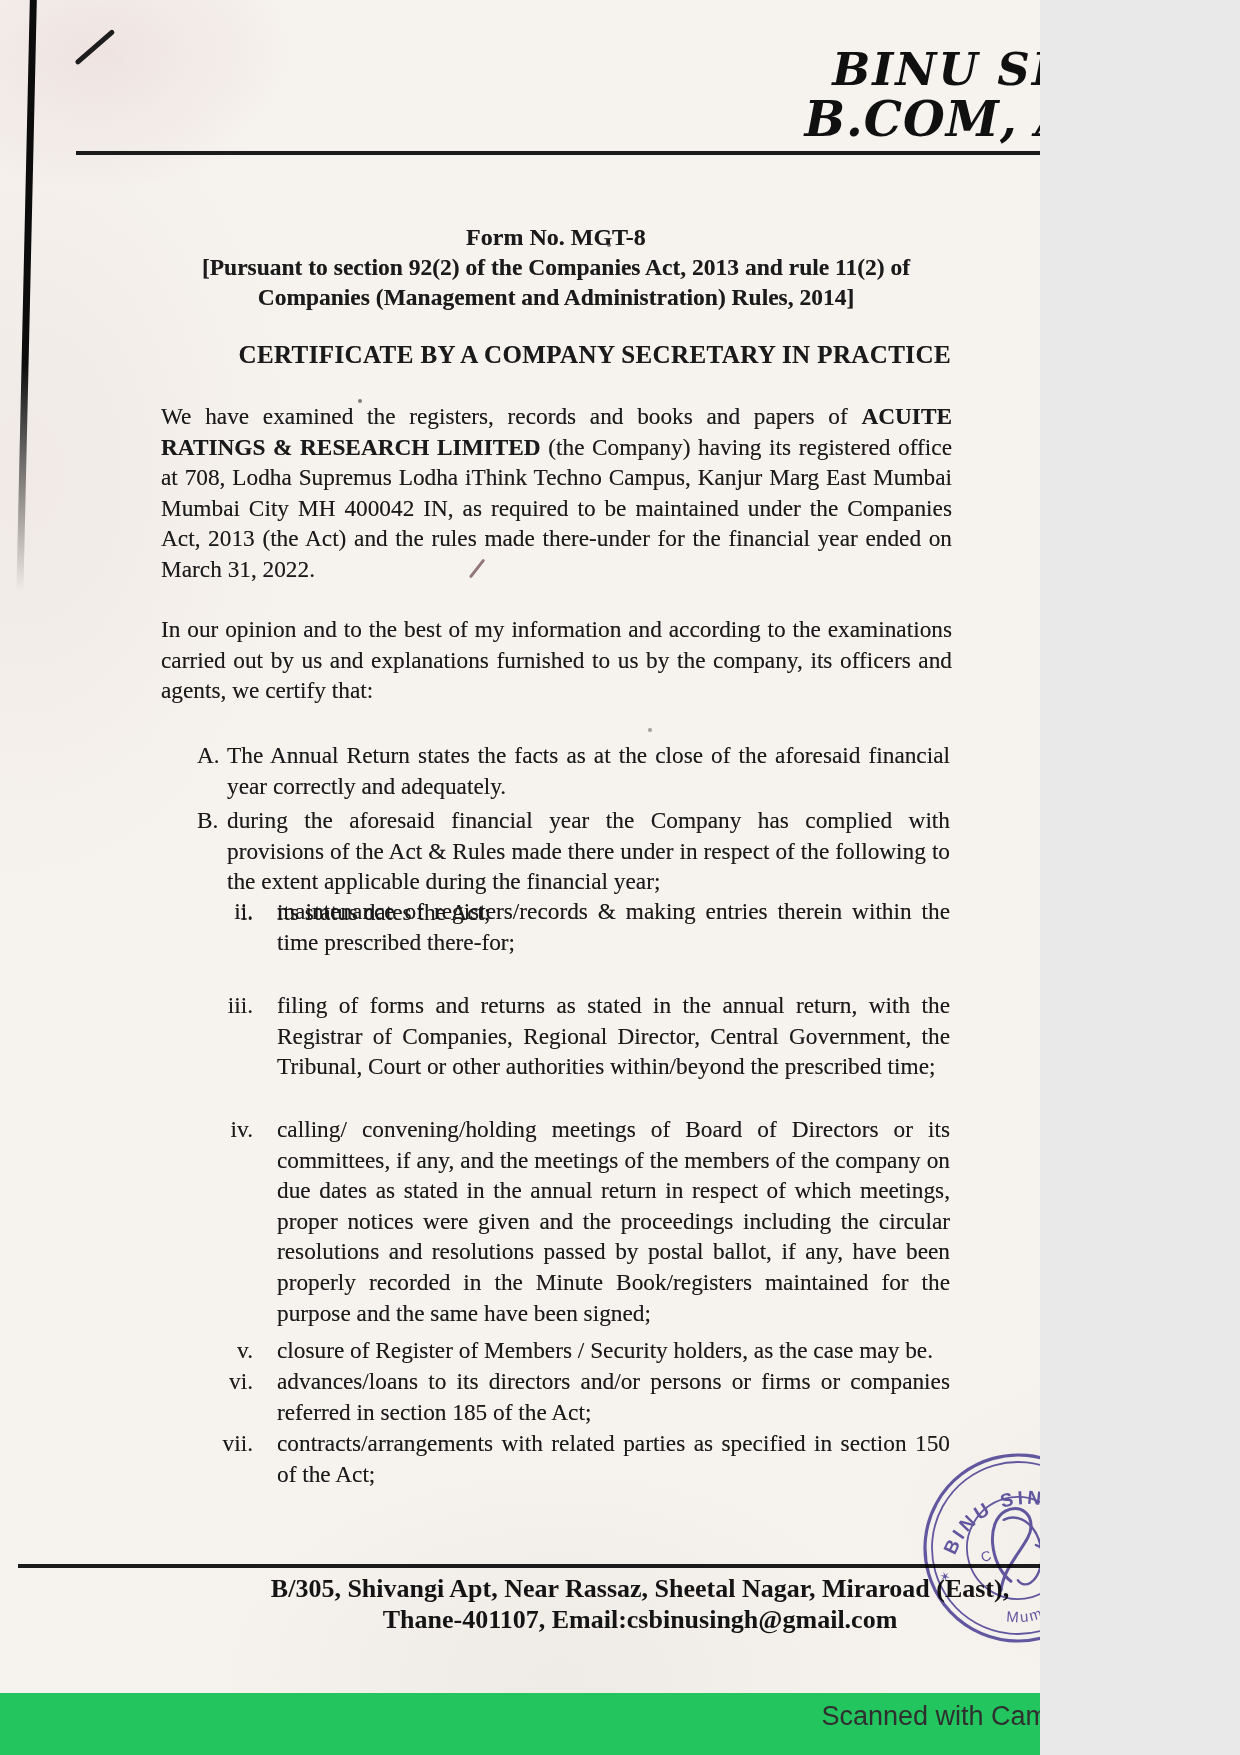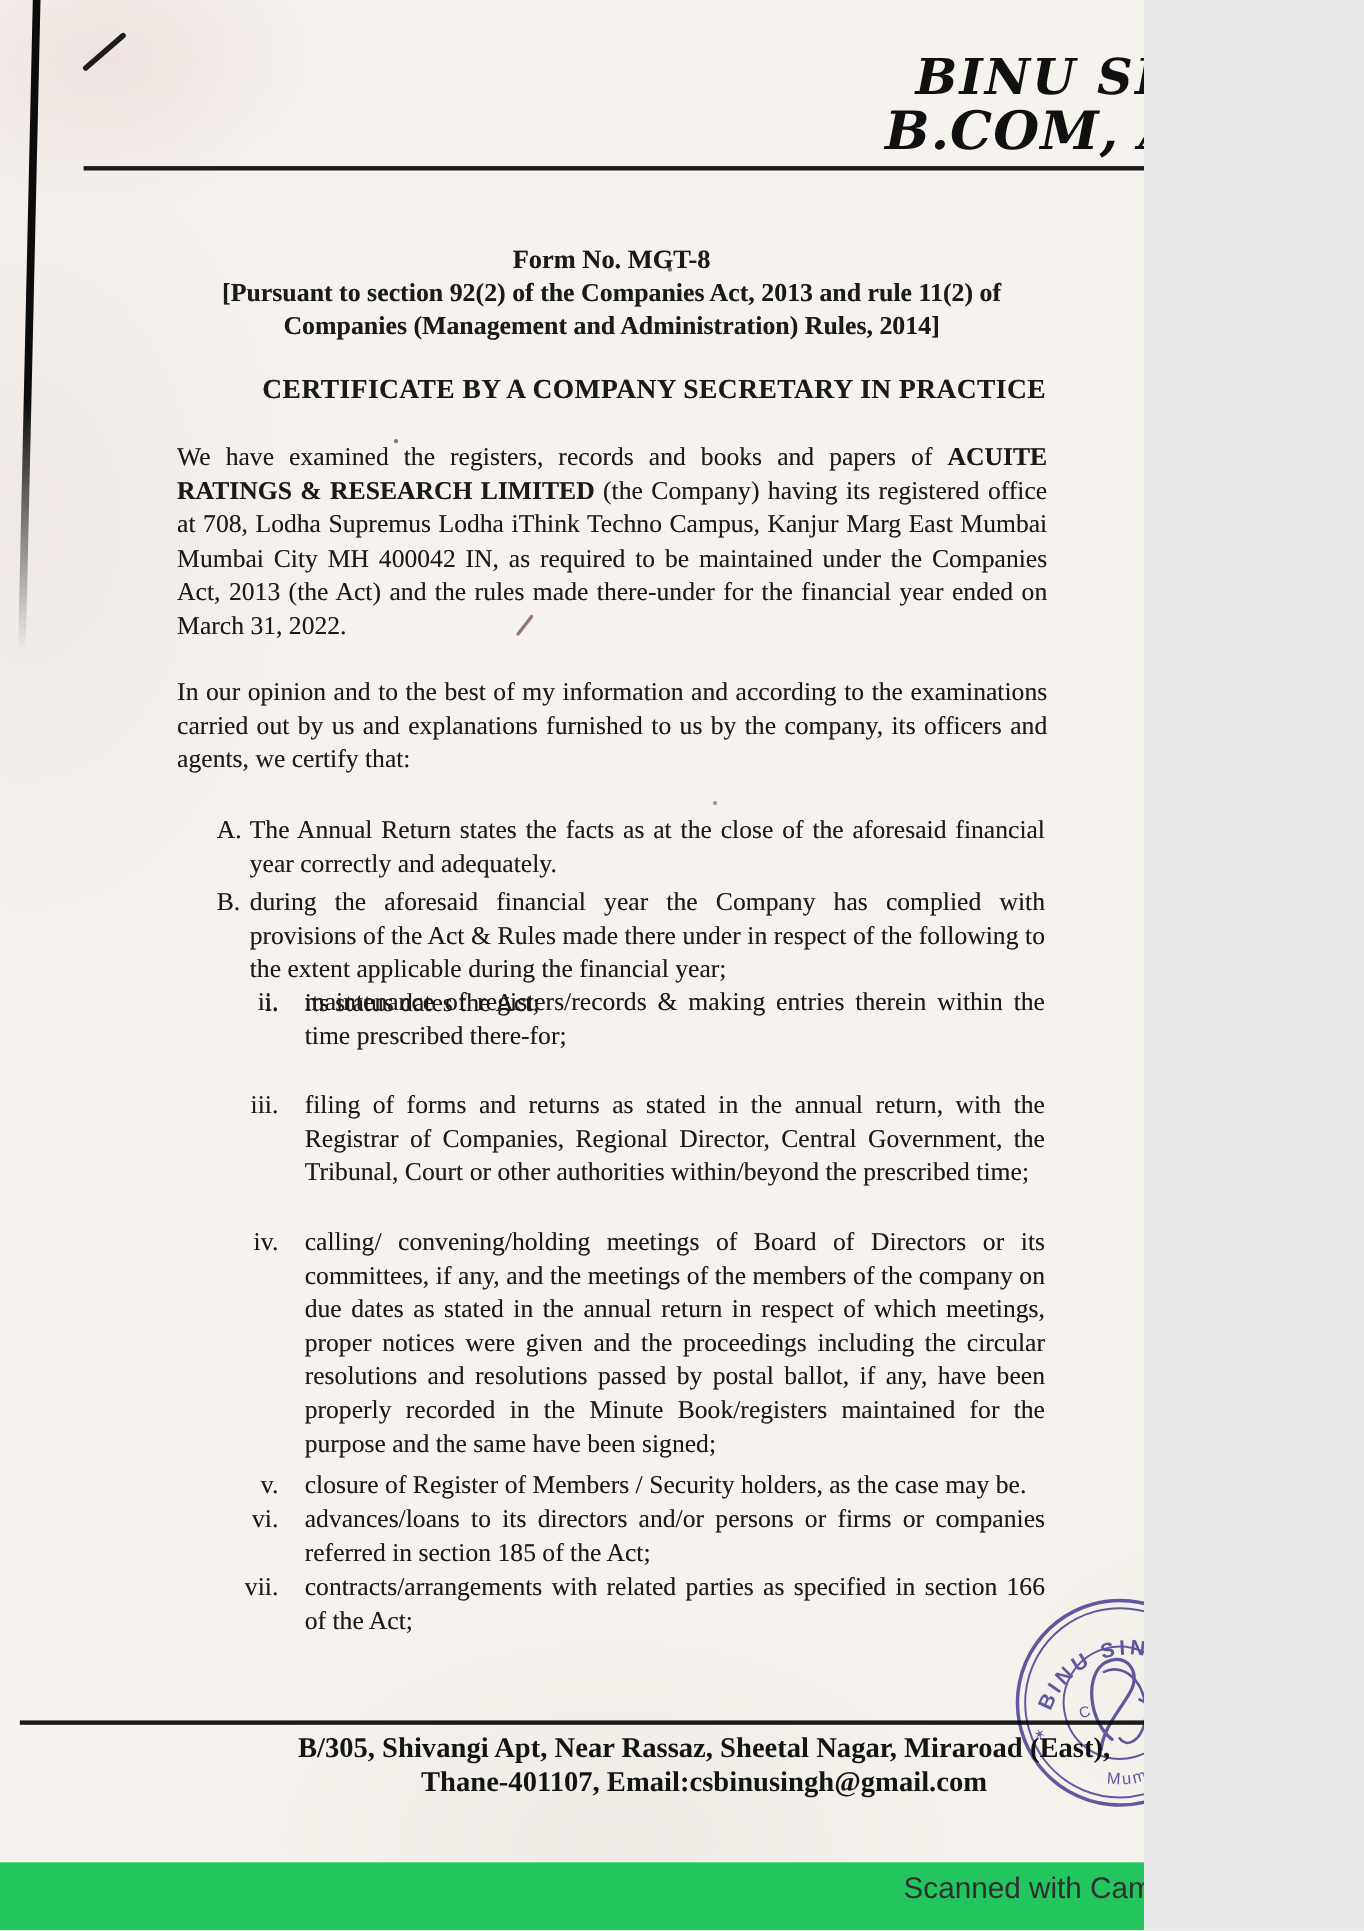--- a/index.html
+++ b/index.html
@@ -128,21 +128,21 @@
     <div class="sub sub5 ink">
       <span class="m">v.</span>
       <div class="t">closure of Register of Members / Security holders, as the case may be.</div>
     </div>
     <div class="sub sub6 ink">
       <span class="m">vi.</span>
       <div class="t">advances/loans to its directors and/or persons or firms or companies referred in section 185 of the Act;</div>
     </div>
     <div class="sub sub7 ink">
       <span class="m">vii.</span>
-      <div class="t">contracts/arrangements with related parties as specified in section 166 of the Act;</div>
+      <div class="t">contracts/arrangements with related parties as specified in section 150 of the Act;</div>
     </div>
 
     <div class="rule bottom"></div>
     <div class="footer-text">
       <div>B/305, Shivangi Apt, Near Rassaz, Sheetal Nagar, Miraroad (East),</div>
       <div>Thane-401107, Email:csbinusingh@gmail.com</div>
     </div>
 
     <div class="stamp">
       <svg viewBox="-102 -102 204 204" width="204" height="204">

